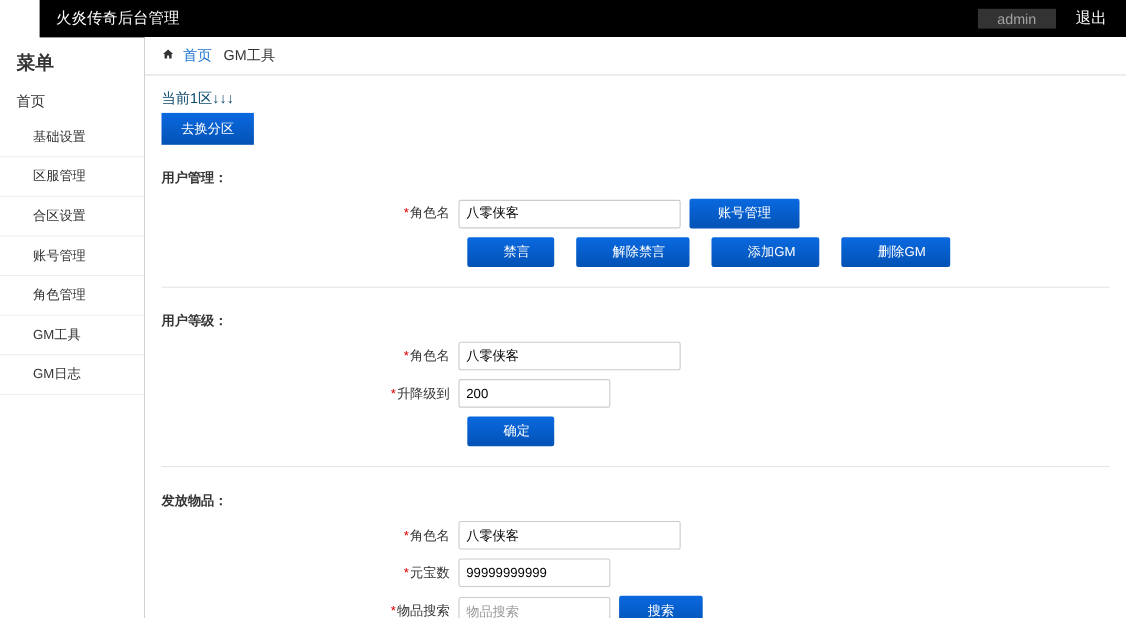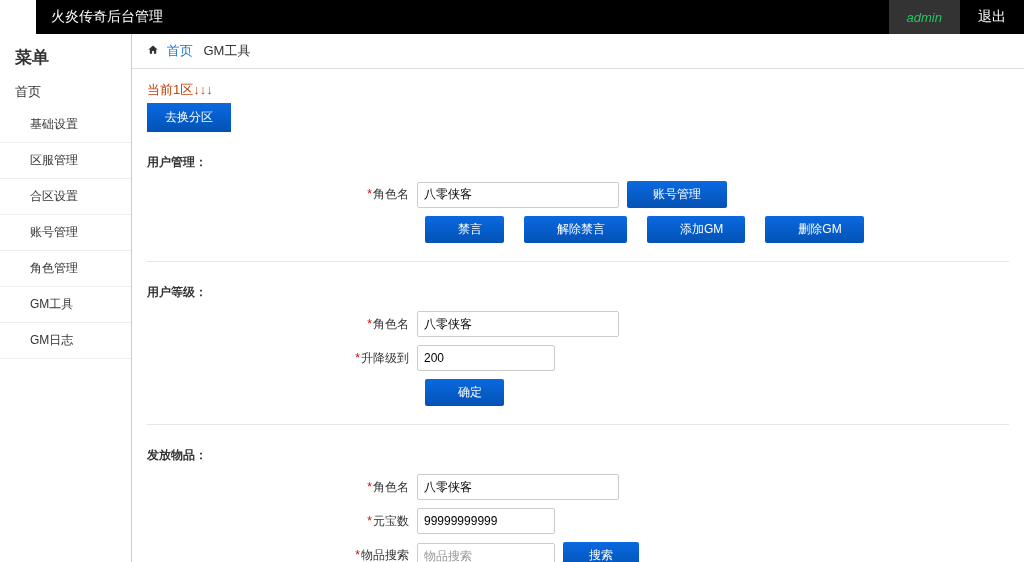--- a/index.html
+++ b/index.html
@@ -1,32 +1,32 @@
 <!DOCTYPE html>
 <html><head>
 <meta charset="utf-8">
 <style>
 * { box-sizing: border-box; margin: 0; padding: 0; }
 body { font-family: "Microsoft YaHei", Arial, sans-serif; font-size: 13px; color: #333; background: #fff; }
 .top-bar { height: 34px; background: #000; display: flex; align-items: center; padding: 0 0 0 15px; margin-left: 36px; }
 .top-title { color: #fff; font-size: 14px; flex: 1; }
-.top-user { background: #333; color: #22c55e; height: 34px; display: flex; align-items: center; padding: 0 18px; font-size: 13px; font-style: italic; }
+.top-user { background: #333; color: #a3a3a3; height: 18px; display: flex; align-items: center; padding: 0 18px; font-size: 13px; }
 .top-logout { color: #fff; height: 34px; display: flex; align-items: center; padding: 0 18px; font-size: 14px; cursor: pointer; }
 .container { display: flex; height: calc(100vh - 34px); }
 .sidebar { width: 132px; border-right: 1px solid #ccc; padding-top: 8px; }
 .side-head { font-size: 17px; font-weight: bold; padding: 4px 15px 8px; }
 .side-home { padding: 6px 15px; font-size: 13px; color: #333; }
 .side-item { padding: 9px 0 9px 30px; border-bottom: 1px solid #eee; font-size: 12px; cursor: pointer; }
 .side-item:first-of-type { border-top: 1px solid #eee; }
 .main { flex: 1; overflow: auto; background: #fff; }
 .breadcrumb { border-bottom: 1px solid #ddd; padding: 8px 15px; color: #333; }
 .breadcrumb .home-icon { margin-right: 4px; }
 .breadcrumb a { color: #2276d2; text-decoration: none; }
 .content { padding: 12px 15px; }
-.current-zone { color: #c2410c; font-size: 13px; margin-bottom: 4px; }
+.current-zone { color: #0c4a6e; font-size: 13px; margin-bottom: 4px; }
 .switch-btn { background: linear-gradient(#0a69e0, #0352b5); color: #fff; font-size: 12px; padding: 6px 18px; border: none; cursor: pointer; }
 .section { margin-top: 18px; border-bottom: 1px solid #e5e5e5; padding-bottom: 12px; }
 .section-head { font-size: 12px; font-weight: bold; padding: 4px 0 10px; }
 .form-row { display: flex; align-items: center; margin-bottom: 8px; }
 .form-label { width: 270px; text-align: right; padding-right: 8px; font-size: 12px; }
 .req { color: #e00000; margin-right: 1px; }
 .form-input, .form-select { height: 26px; border: 1px solid #ccc; padding: 0 6px; font-size: 12px; border-radius: 2px; }
 .form-input { width: 202px; }
 .form-input.small { width: 138px; }
 .form-input::placeholder { color: #999; }

